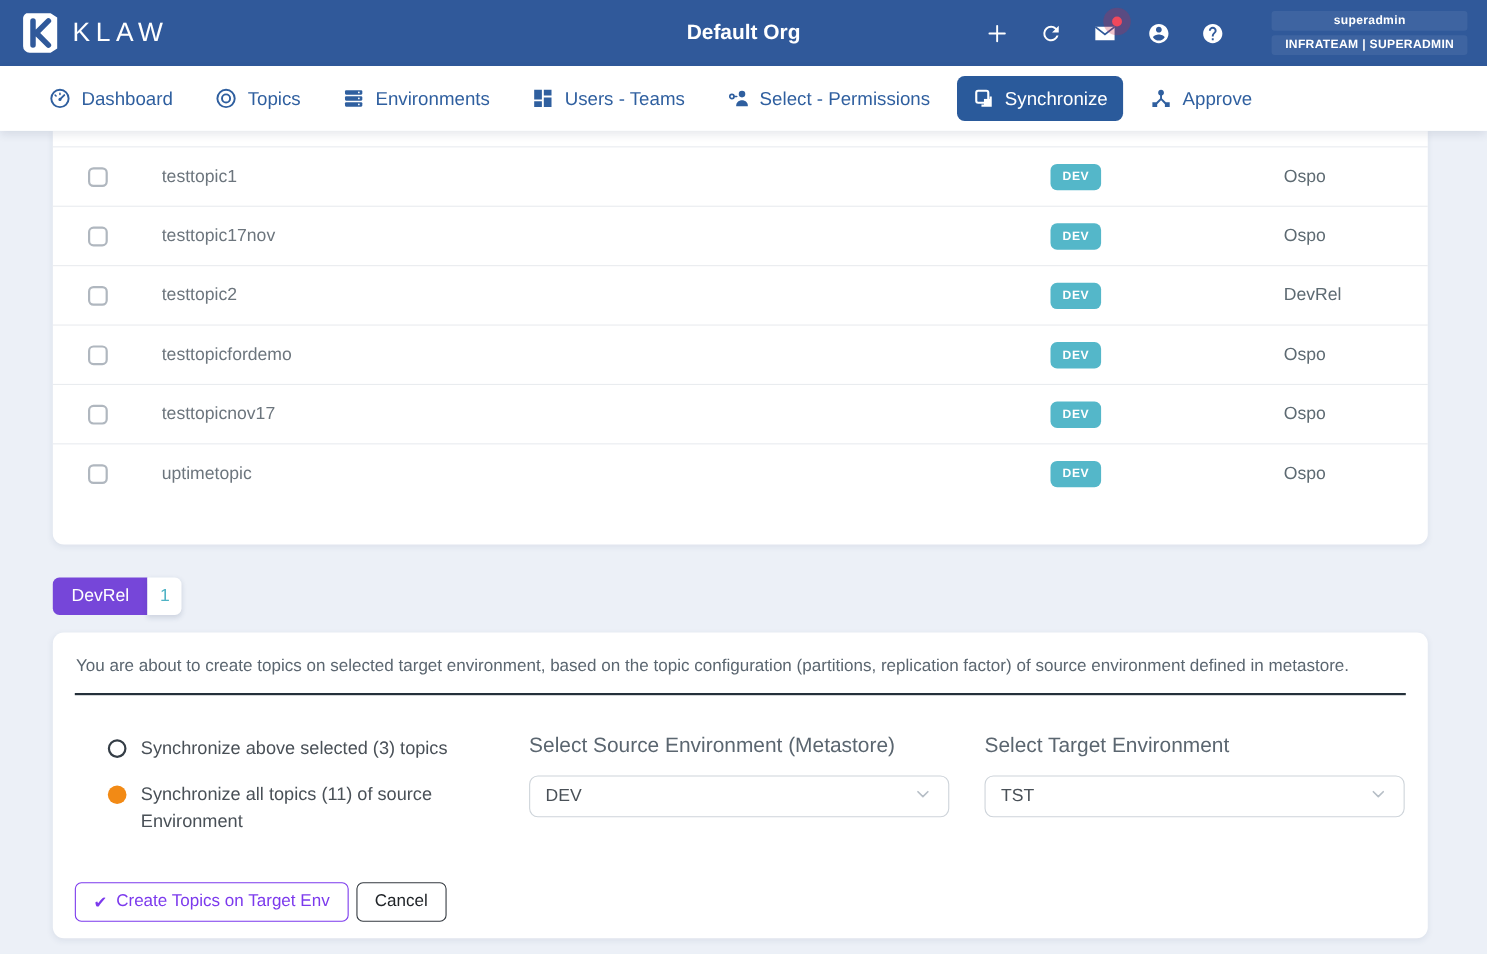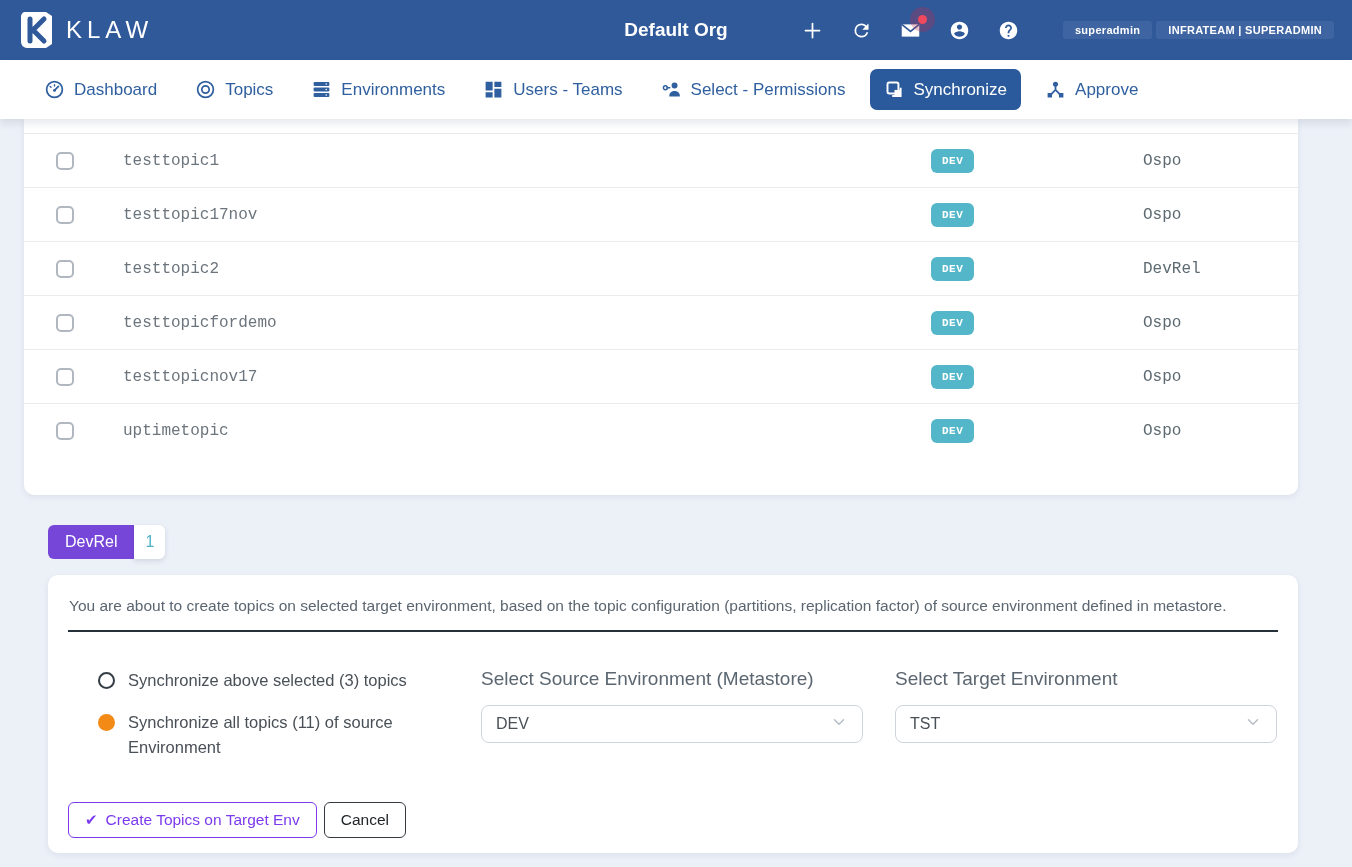--- a/index.html
+++ b/index.html
@@ -32,21 +32,21 @@
   .h-icon svg { width: 21px; height: 21px; }
   .mail-wrap { position: relative; }
   .mail-badge {
     position: absolute; top: -4px; right: -5px; width: 9px; height: 9px;
     background: #f0485c; border-radius: 50%;
   }
   .mail-ripple {
     position: absolute; top: -12px; right: -13px; width: 25px; height: 25px;
     border-radius: 50%; background: rgba(200,40,70,0.28);
   }
-  .user-chip { margin-left: 16px; display: flex; flex-direction: row; gap: 4px; align-items: stretch; justify-content: flex-end; }
+  .user-chip { margin-left: 16px; display: flex; flex-direction: column; gap: 4px; align-items: stretch; justify-content: flex-end; }
   .user-chip .chip {
     background: rgba(255,255,255,0.07); border-radius: 3px;
     padding: 3px 12px; text-align: center; font-size: 11px; font-weight: 700;
     letter-spacing: 0.3px; cursor: pointer; white-space: nowrap;
   }
 
   
   .main-nav {
     height: 59px; background: #ffffff;
     display: flex; align-items: center; gap: 10px;
@@ -57,26 +57,25 @@
   .nav-item {
     display: flex; align-items: center; gap: 9px;
     color: #2f5f9f; font-size: 17px; font-weight: 500;
     padding: 10px 14px; border-radius: 7px; cursor: pointer; white-space: nowrap;
   }
   .nav-item svg { width: 21px; height: 21px; flex: none; }
   .nav-item.active { background: #2a5a9b; color: #ffffff; }
 
   
   .table-card {
-    margin: 0 54px 0 24px;
+    margin: 0 54px 0 48px;
     background: #fff;
     border-radius: 0 0 10px 10px;
     box-shadow: 0 2px 6px rgba(40,60,100,0.08);
     padding: 14px 0 38px 0;
-    font-family: Liberation Mono, monospace;
   }
   .t-row {
     display: grid;
     grid-template-columns: 67px 808px 212px 1fr;
     align-items: center;
     height: 54px;
     padding: 0 32px;
     border-top: 1px solid #e9ecef;
   }
   .checkbox {

